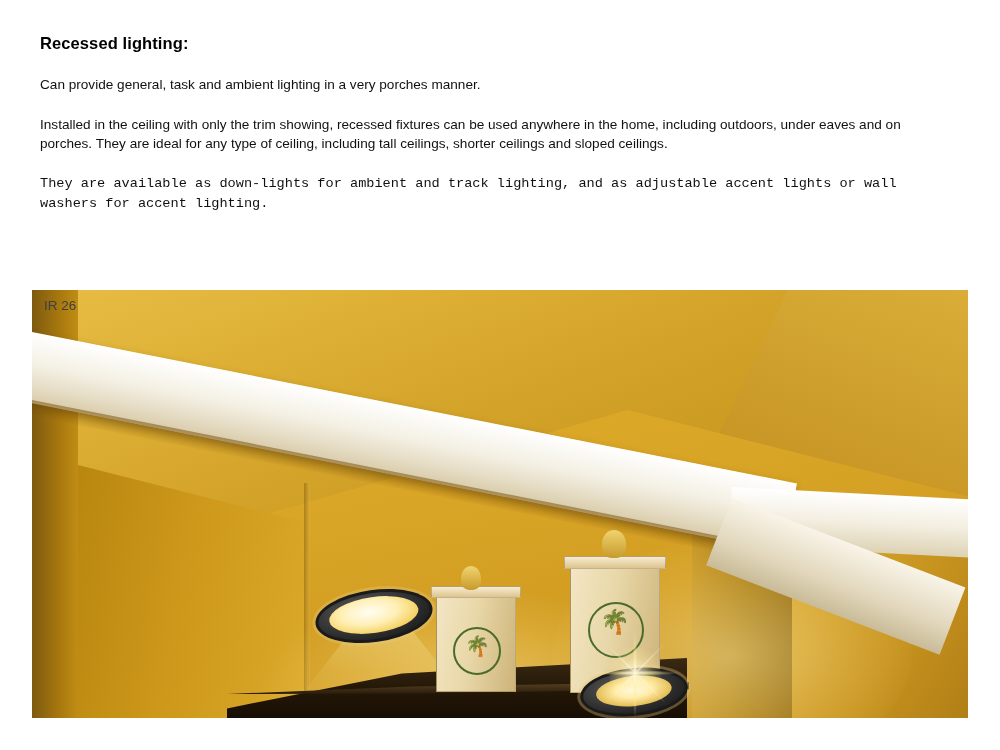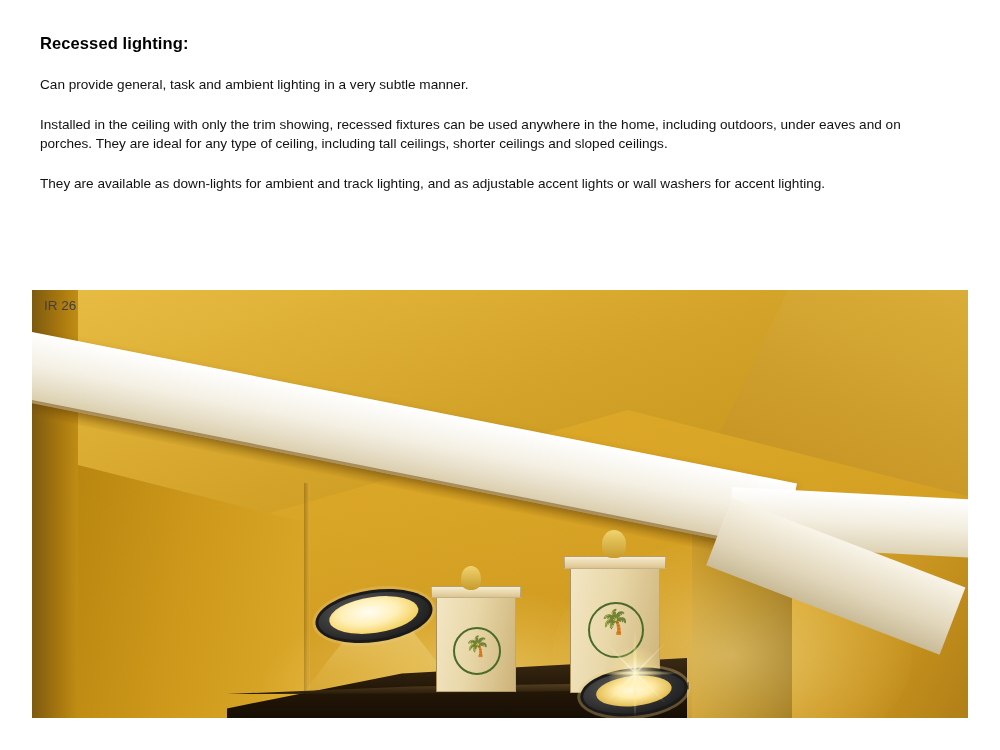--- a/index.html
+++ b/index.html
@@ -34,21 +34,21 @@
     margin: 0 0 22px 0;
     letter-spacing: 0.1px;
   }
   .para {
     font-size: 13.6px;
     line-height: 1.45;
     color: #111111;
     margin: 0 0 20px 0;
   }
   .para.p2 { width: 895px; margin-bottom: 20px; }
-  .para.p3 { width: 900px; margin-bottom: 16px; }
+  .para.p3 { width: 900px; margin-bottom: 16px; font-family: Liberation Mono, monospace; }
 
   
   .photo {
     position: absolute;
     left: 32px;
     top: 290px;
     width: 936px;
     height: 428px;
     overflow: hidden;
     background: #c8941c;
@@ -320,21 +320,21 @@
   .cone-1 { left: 250px; top: 340px; width: 200px; height: 90px; clip-path: polygon(35% 0, 65% 0, 100% 100%, 0 100%); }
   .cone-2 { left: 520px; top: 415px; width: 180px; height: 80px; clip-path: polygon(38% 0, 62% 0, 100% 100%, 0 100%); }
 </style>
 </head>
 <body>
 
 <div class="page">
 
   <div class="text-block">
     <h1 class="heading">Recessed lighting:</h1>
-    <p class="para p1">Can provide general, task and ambient lighting in a very subtle manner.</p>
+    <p class="para p1">Can provide general, task and ambient lighting in a very porches manner.</p>
     <p class="para p2">Installed in the ceiling with only the trim showing, recessed fixtures can be used anywhere in the home, including outdoors, under eaves and on porches.  They are ideal for any type of ceiling, including tall ceilings, shorter ceilings and sloped ceilings.</p>
     <p class="para p3">They are available as down-lights for ambient and track lighting, and as adjustable accent lights or wall washers for accent lighting.</p>
   </div>
 
   <div class="photo">
 
     <div class="ceiling"></div>
     <div class="ceiling-right"></div>
 
     <div class="back-wall"></div>

